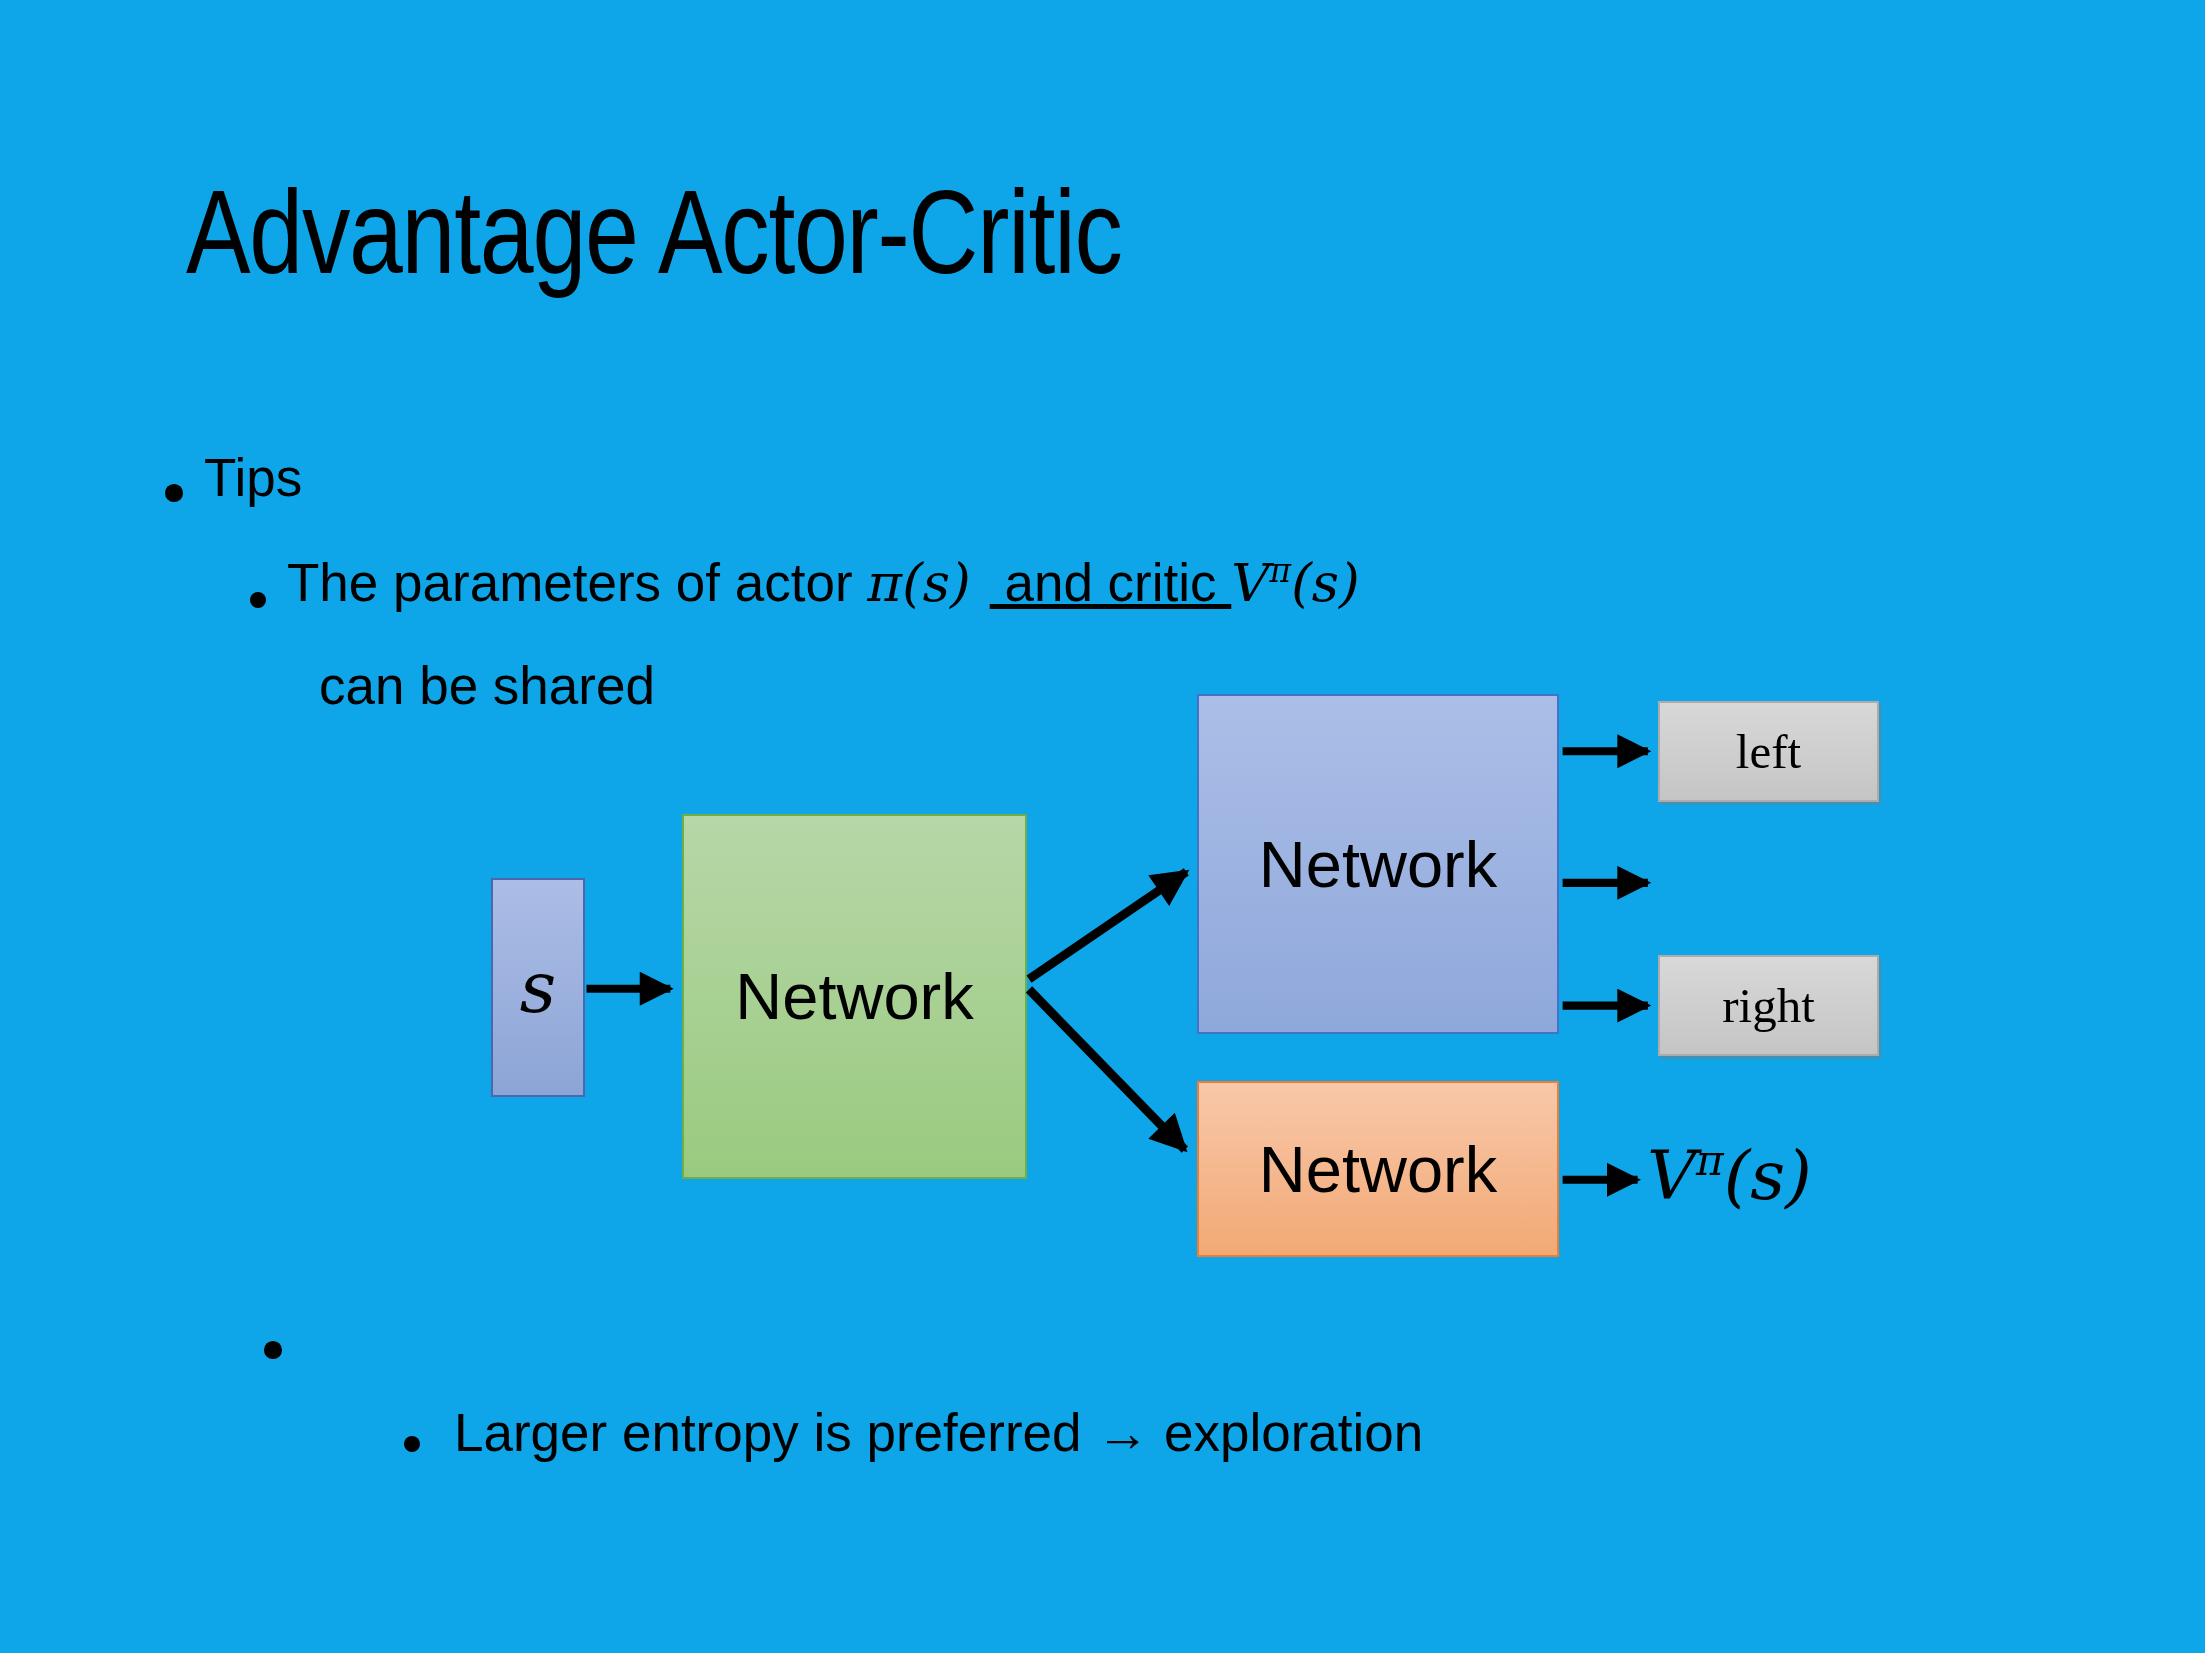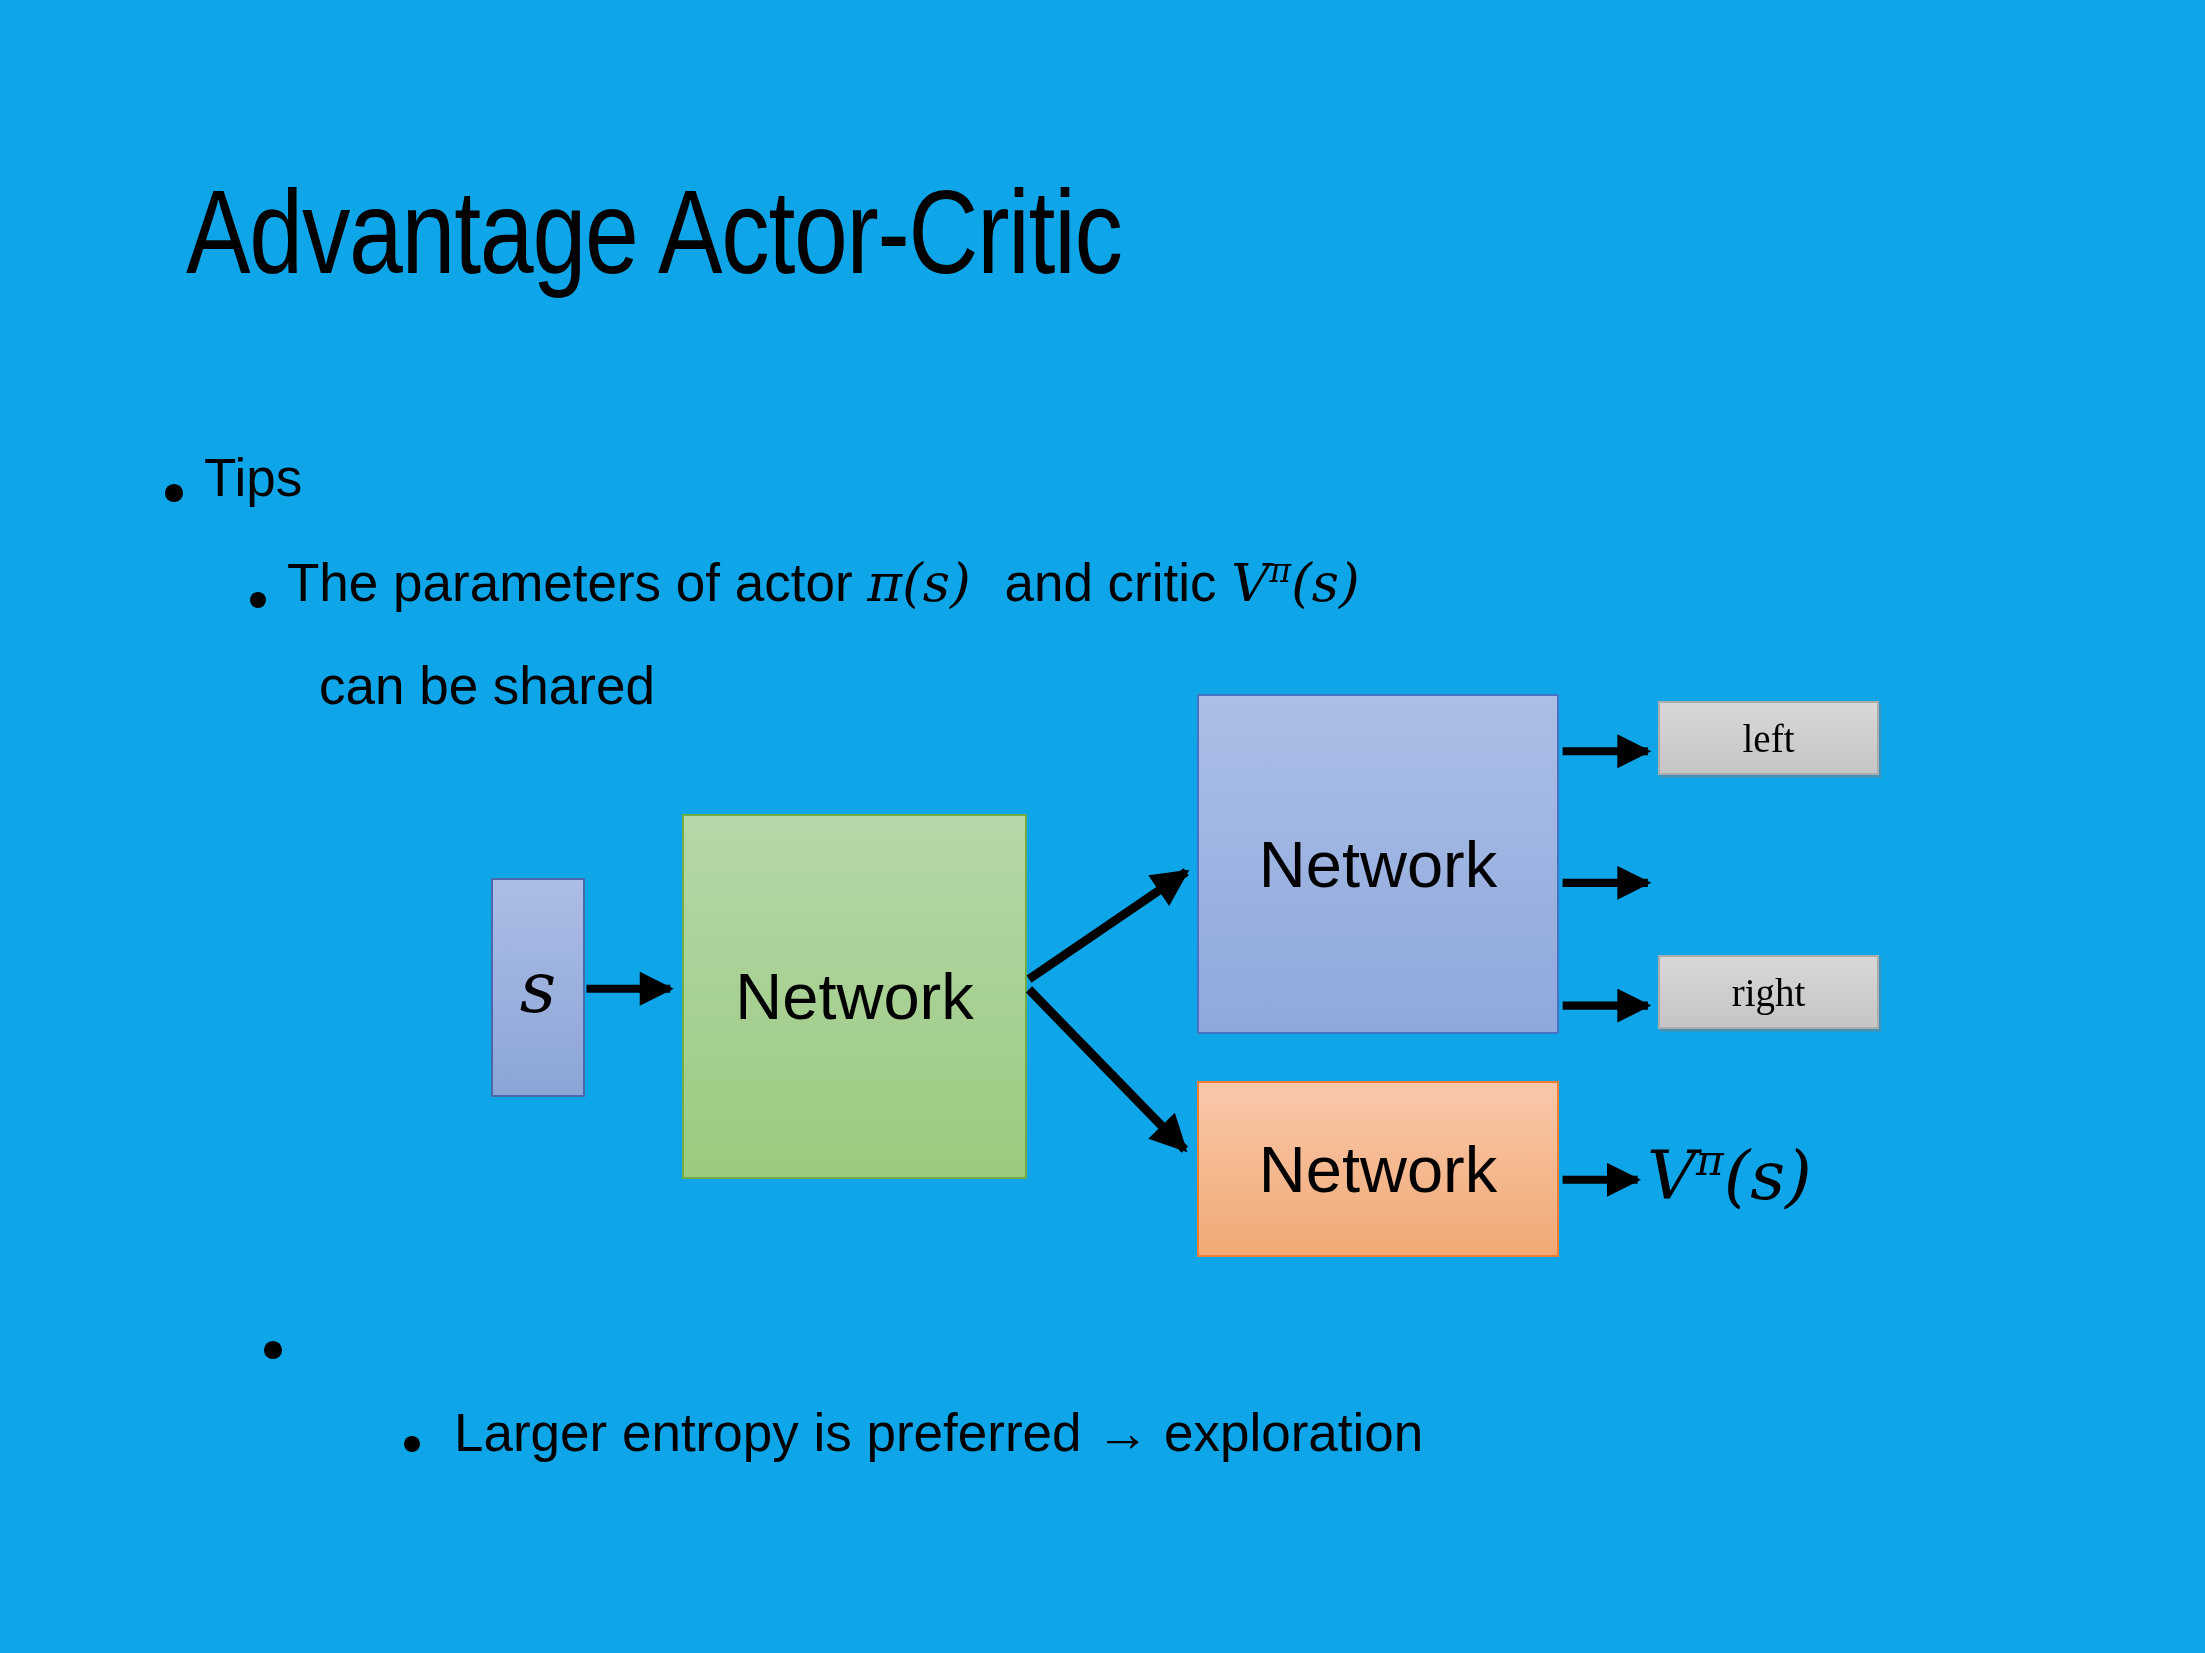--- a/index.html
+++ b/index.html
@@ -18,21 +18,21 @@
   .dot-l2{left:250px;top:592px;width:16px;height:16px;}
   .dot-l2b{left:264px;top:1341px;width:17.6px;height:17.6px;}
   .dot-l3{left:404px;top:1436px;width:16px;height:16px;}
   .t-tips{left:204px;top:451px;}
   .t-sub1a{left:287px;top:556px;}
   .t-sub1b{left:287px;top:659px;margin-left:32px;}
   .t-sub2{left:312px;top:1303px;}
   .t-sub3{left:445px;top:1406px;margin-left:9px;}
   .math{font-family:"DejaVu Serif","Liberation Serif",serif;font-style:italic;}
   sup.math{font-size:62%;line-height:0;}
-  .gap{margin-left:19px;}
+  .gap{margin-left:19px;text-decoration:underline;}
   .box{
     position:absolute;box-sizing:border-box;display:flex;
     align-items:center;justify-content:center;text-align:center;
   }
   .box-s{
     left:491px;top:878px;width:94px;height:219px;
     background:linear-gradient(180deg,#ACBDE6 0%,#8CA5D6 100%);
     border:2.2px solid #4A69AD;font-size:71px;
   }
   .box-shared{
@@ -44,24 +44,24 @@
     left:1197px;top:694px;width:362px;height:340px;
     background:linear-gradient(180deg,#ABBEE7 0%,#8FA8DB 100%);
     border:2.2px solid #4472C4;font-size:65px;
   }
   .box-critic{
     left:1197px;top:1081px;width:362px;height:176px;
     background:linear-gradient(180deg,#F8C8AA 0%,#F2A975 100%);
     border:2.2px solid #EC7D31;font-size:65px;
   }
   .box-action{
-    left:1658px;width:221px;height:74px;
+    left:1658px;width:221px;height:101px;
     background:linear-gradient(180deg,#D8D8D8 0%,#C5C5C5 100%);
     border:2.2px solid #ACACAC;box-shadow:2.2px 2.9px 0 rgba(125,125,125,.45);
-    font-family:"Liberation Serif",serif;font-size:39px;
+    font-family:"Liberation Serif",serif;font-size:49px;
   }
   .action-left{top:701px;}
   .action-right{top:832px;}
   .action-fire{top:955px;}
   .v-out{left:1647px;top:1141px;font-size:68px;}
   svg.overlay{position:absolute;left:0;top:0;pointer-events:none;}
 </style>
 </head>
 <body>
 

